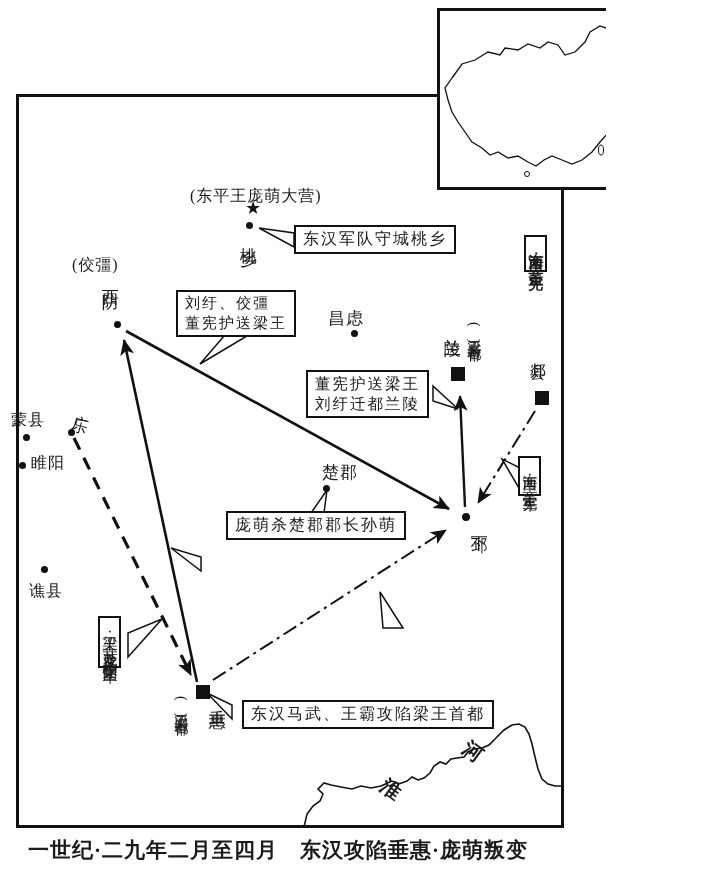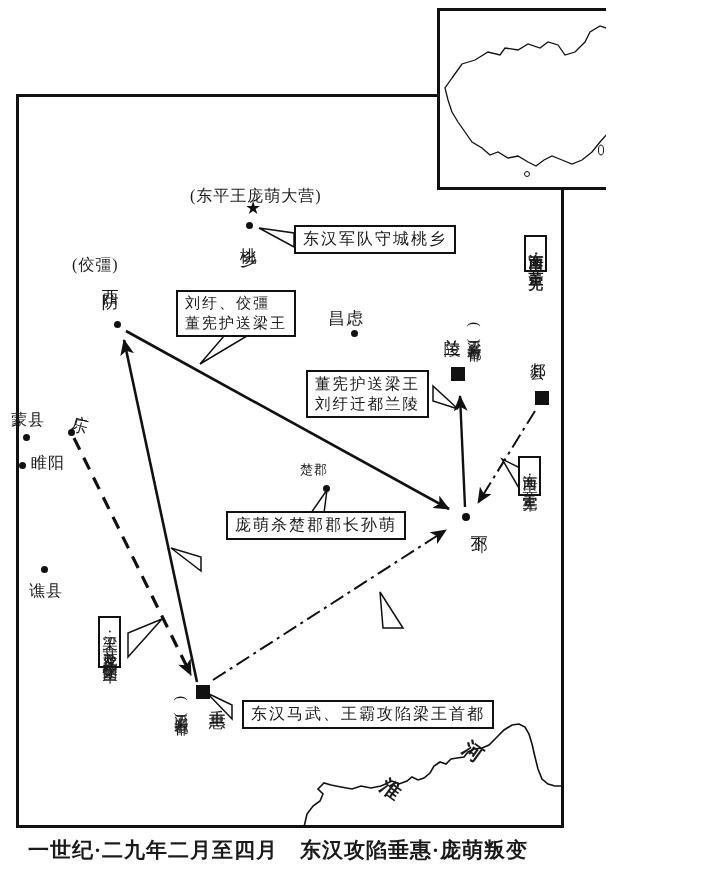--- a/index.html
+++ b/index.html
@@ -92,21 +92,21 @@
     <span style="display:block;">刘纡迁都兰陵</span>
   </div>
 
   <div class="lbl" style="left:11px;top:410px;font-size:16px;">蒙县</div>
   <div class="dot" style="left:23px;top:434px;"></div>
   <div class="lbl vtext" style="left:77px;top:403px;font-size:16px;transform:rotate(16deg);">广乐</div>
   <div class="dot" style="left:68px;top:429px;"></div>
   <div class="lbl" style="left:31px;top:453px;font-size:16px;">睢阳</div>
   <div class="dot" style="left:19px;top:462px;"></div>
 
-  <div class="lbl" style="left:300px;top:461px;font-size:13px;">楚郡</div>
+  <div class="lbl" style="left:322px;top:461px;font-size:17px;">楚郡</div>
   <div class="dot" style="left:323px;top:485px;"></div>
   <div class="callout" style="left:226px;top:511px;">庞萌杀楚郡郡长孙萌</div>
 
   <div class="dot" style="left:462px;top:513px;width:8px;height:8px;"></div>
   <div class="lbl vtext" style="left:470px;top:523px;font-size:17px;">下邳</div>
   <div class="vbox" style="left:518px;top:456px;">海西王·董宪军</div>
 
   <div class="dot" style="left:41px;top:566px;"></div>
   <div class="lbl" style="left:29px;top:581px;font-size:16px;">谯县</div>
 

